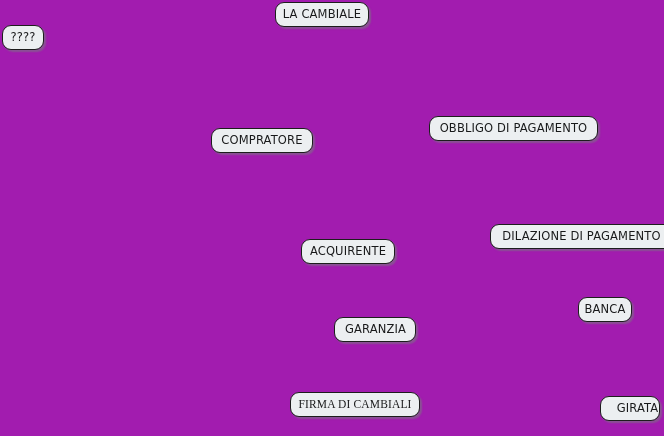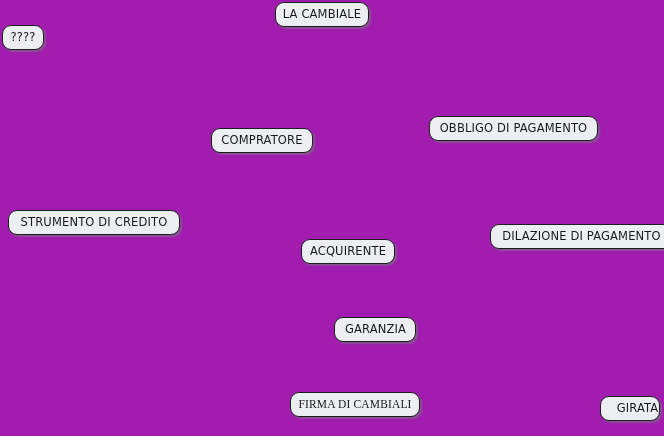--- a/index.html
+++ b/index.html
@@ -52,28 +52,28 @@
     </div>
     <div class="node" style="left: 2px; top: 25px; width: 42px; height: 25px; background: rgb(236, 239, 241); border-color: rgb(29, 29, 29); color: rgb(24, 25, 26);">
       <span class="node-label">????</span>
     </div>
     <div class="node" style="left: 429px; top: 116px; width: 169px; height: 25px; background: rgb(236, 239, 241); border-color: rgb(29, 29, 29); color: rgb(24, 25, 26);">
       <span class="node-label">OBBLIGO DI PAGAMENTO</span>
     </div>
     <div class="node" style="left: 211px; top: 128px; width: 102px; height: 25px; background: rgb(236, 239, 241); border-color: rgb(29, 29, 29); color: rgb(24, 25, 26);">
       <span class="node-label">COMPRATORE</span>
     </div>
-    <div class="node" style="left: 8px; top: 210px; width: 172px; height: 25px; background: rgb(236, 239, 241); border-color: rgb(29, 29, 29); color: rgb(24, 25, 26);">
-      <span class="node-label">STRUMENTO DI CREDITO</span>
-    </div>
     <div class="node" style="left: 490px; top: 224px; width: 183px; height: 25px; background: rgb(236, 239, 241); border-color: rgb(29, 29, 29); color: rgb(24, 25, 26);">
       <span class="node-label">DILAZIONE DI PAGAMENTO</span>
     </div>
     <div class="node" style="left: 301px; top: 239px; width: 94px; height: 25px; background: rgb(236, 239, 241); border-color: rgb(29, 29, 29); color: rgb(24, 25, 26);">
       <span class="node-label">ACQUIRENTE</span>
+    </div>
+    <div class="node" style="left: 578px; top: 297px; width: 54px; height: 25px; background: rgb(236, 239, 241); border-color: rgb(29, 29, 29); color: rgb(24, 25, 26);">
+      <span class="node-label">BANCA</span>
     </div>
     <div class="node" style="left: 334px; top: 317px; width: 82px; height: 25px; background: rgb(236, 239, 241); border-color: rgb(29, 29, 29); color: rgb(24, 25, 26); justify-content: flex-end;">
       <span class="node-label">GARANZIA</span>
     </div>
     <div class="node" style="left: 600px; top: 396px; width: 60px; height: 25px; background: rgb(236, 239, 241); border-color: rgb(29, 29, 29); color: rgb(24, 25, 26); padding-left: 24px;">
       <span class="node-label">GIRATA</span>
     </div>
     <div class="node" style="left: 290px; top: 392px; width: 130px; height: 25px; background: rgb(236, 239, 241); border-color: rgb(29, 29, 29); color: rgb(24, 25, 26); font-family: Liberation Serif, serif;">
       <span class="node-label">FIRMA DI CAMBIALI</span>
     </div>

